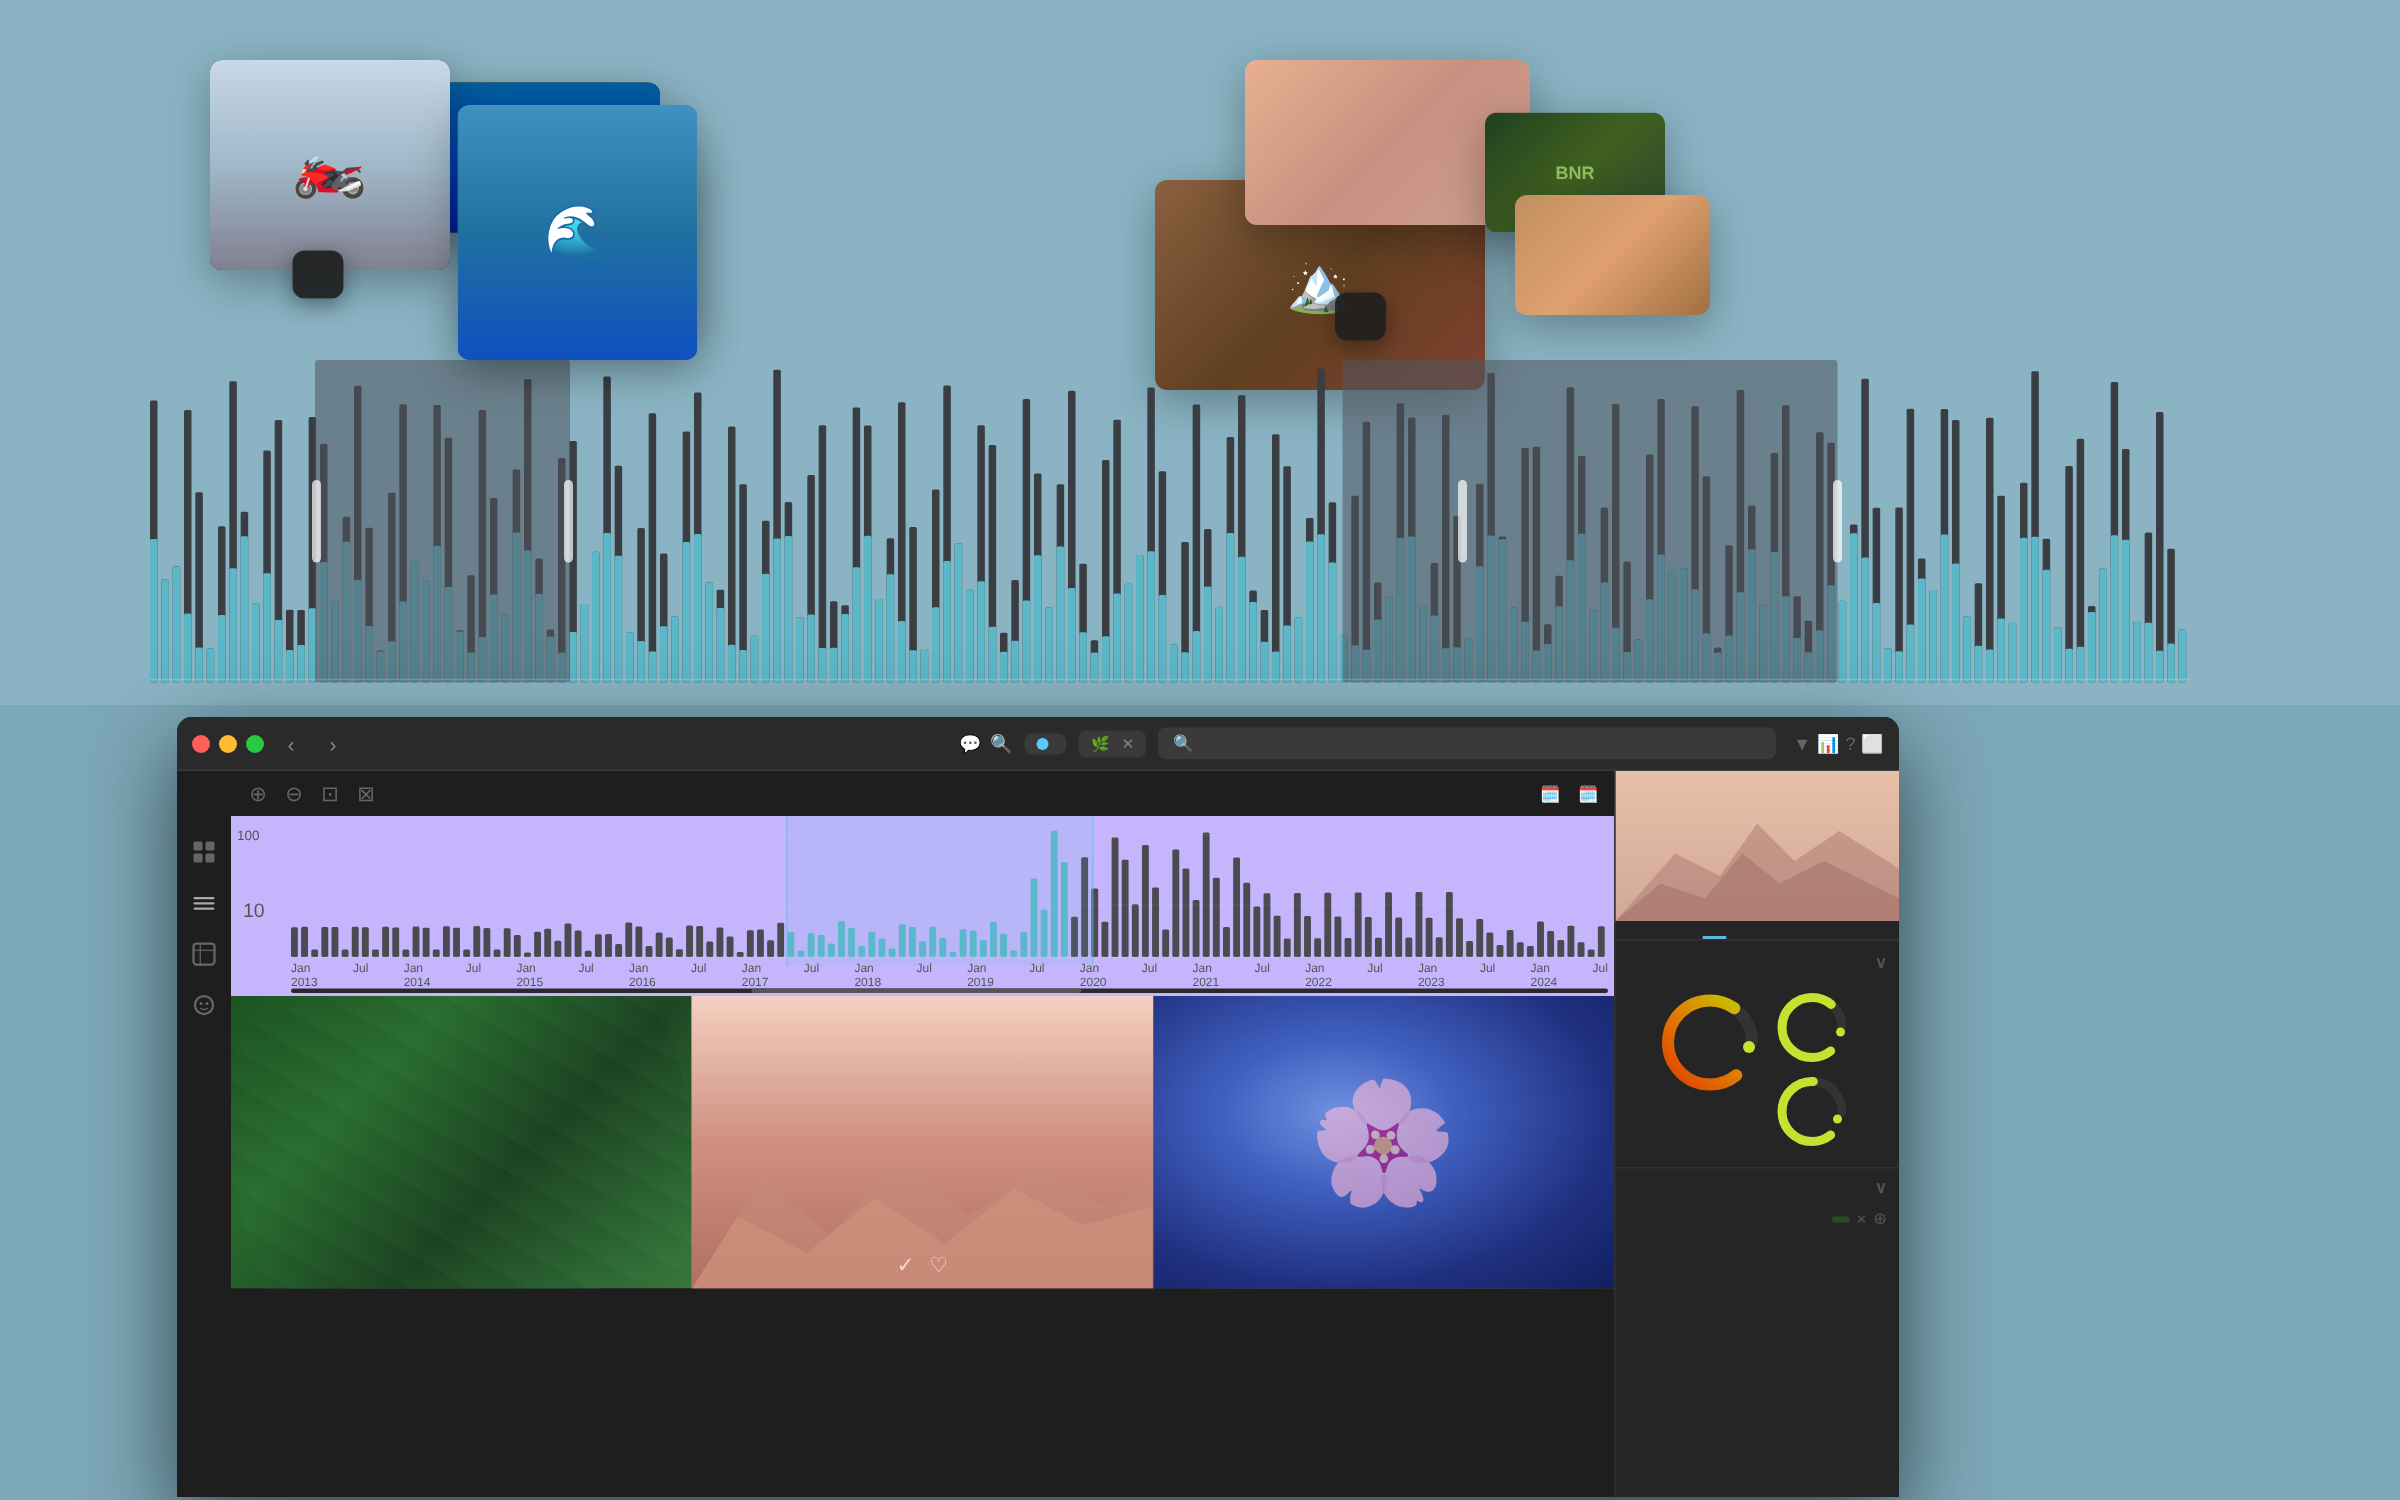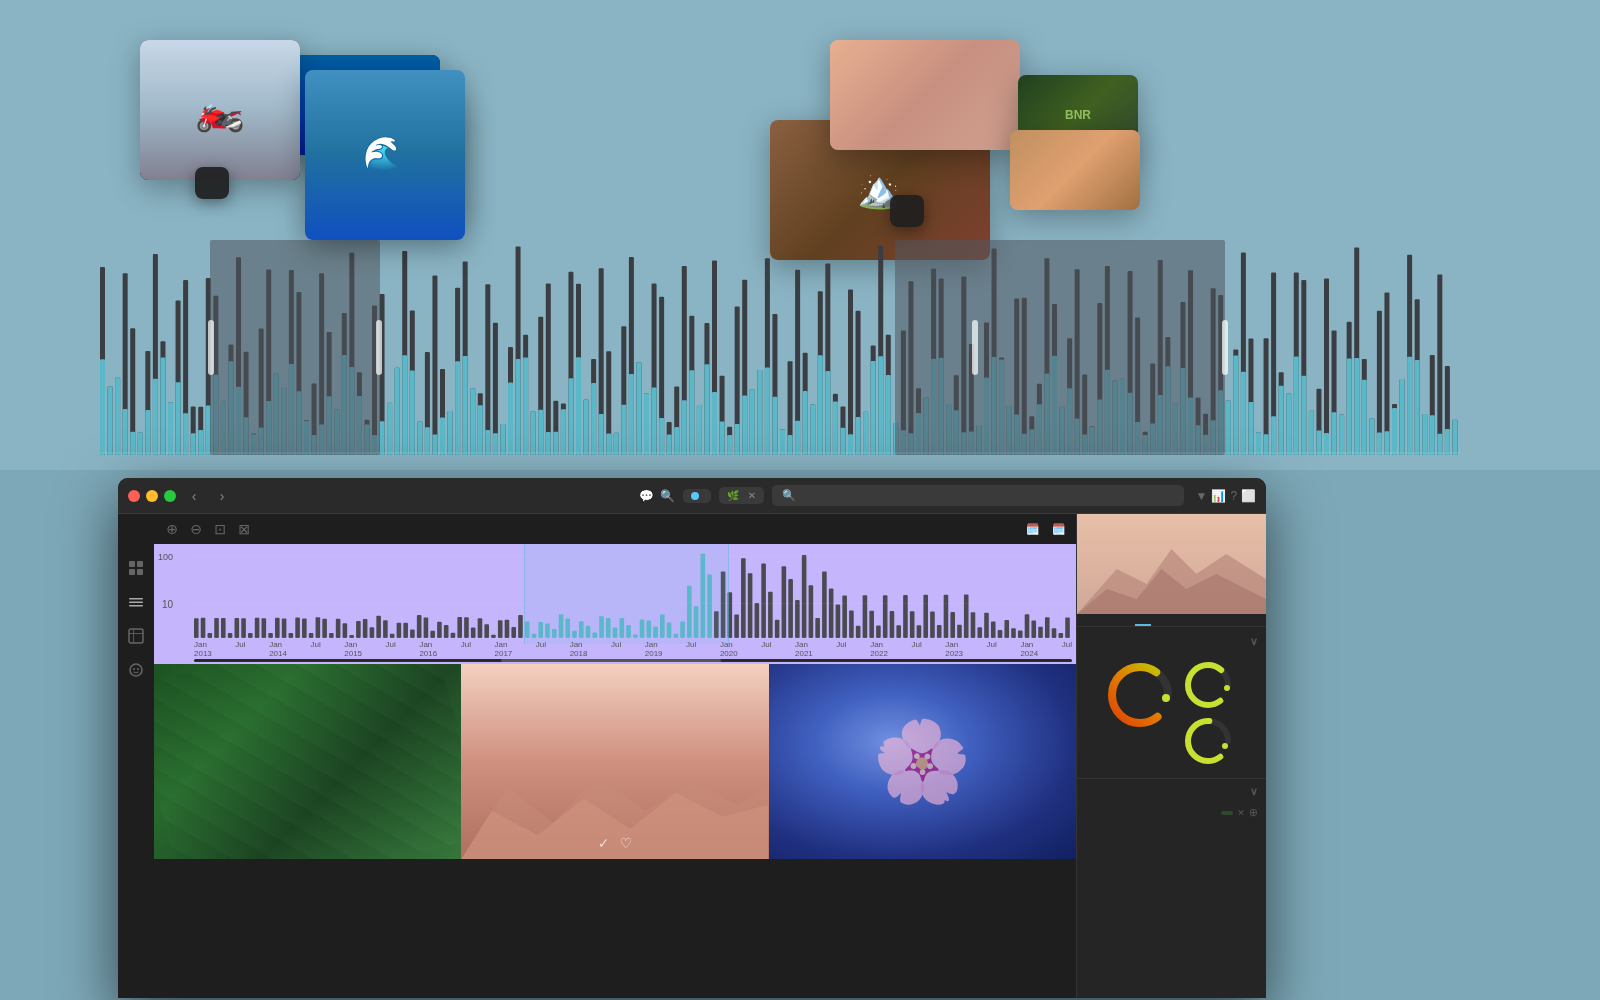--- a/index.html
+++ b/index.html
@@ -359,21 +359,21 @@
 </div>
 
 <div class="photo-preview" style="left:770px; top:120px; width:220px; height:140px;">
   <div style="width:100%;height:100%;background:linear-gradient(135deg,#8a6040,#604020,#804030); display:flex; align-items:center; justify-content:center; font-size:36px;">🏔️</div>
 </div>
 
 <div class="photo-preview" style="left:830px; top:40px; width:190px; height:110px;">
   <div style="width:100%;height:100%;background:linear-gradient(135deg,#e8b090,#c89080,#d0a090);"></div>
 </div>
 
-<div class="photo-preview" style="left:990px; top:75px; width:120px; height:80px;margin-left:28px;">
+<div class="photo-preview" style="left:990px; top:75px; width:120px; height:80px;">
   <div style="width:100%;height:100%;background:linear-gradient(135deg,#204020,#406020,#304830); display:flex; align-items:center; justify-content:center; font-size:12px; color:#90c060; font-weight:bold;">BNR</div>
 </div>
 
 <div class="photo-preview" style="left:1010px; top:130px; width:130px; height:80px;">
   <div style="width:100%;height:100%;background:linear-gradient(135deg,#c09060,#e0a070,#a07040);"></div>
 </div>
 
 <div class="photo-tooltip" style="left:890px; top:195px; z-index:10;">
   <span></span>
   <span class="count"></span>
@@ -853,21 +853,21 @@
           <span style="color:#555;">🗓️</span>
           <span style="color:#666;"></span>
           <span class="date-value"></span>
           <span style="color:#555;">🗓️</span>
         </div>
       </div>
 
       <div style="flex:0 0 120px; position:relative; background:#c4b5fd; padding: 6px 4px 0 40px; overflow:hidden;">
         
         <div style="position:absolute; left:4px; top:8px; font-size:9px; color:#555;">100</div>
-        <div style="position:absolute; left:8px; top:55px; font-size:10px; color:#555;">10</div>
+        <div style="position:absolute; left:8px; top:55px; font-size:13px; color:#555;">10</div>
         
         
         <div style="position:absolute; left:40px; right:4px; top:12px; height:1px; background:rgba(255,255,255,0.06);"></div>
         <div style="position:absolute; left:40px; right:4px; top:59px; height:1px; background:rgba(255,255,255,0.06);"></div>
         
         
         <div style="position:absolute; left:370px; top:0; width:205px; bottom:20px; background:rgba(96,184,224,0.12); border-left:1px solid rgba(96,184,224,0.5); border-right:1px solid rgba(96,184,224,0.5);"></div>
         
         
         <svg id="mini-chart-svg" style="width:100%; height:90px;" viewBox="0 0 960 90" preserveAspectRatio="none">

